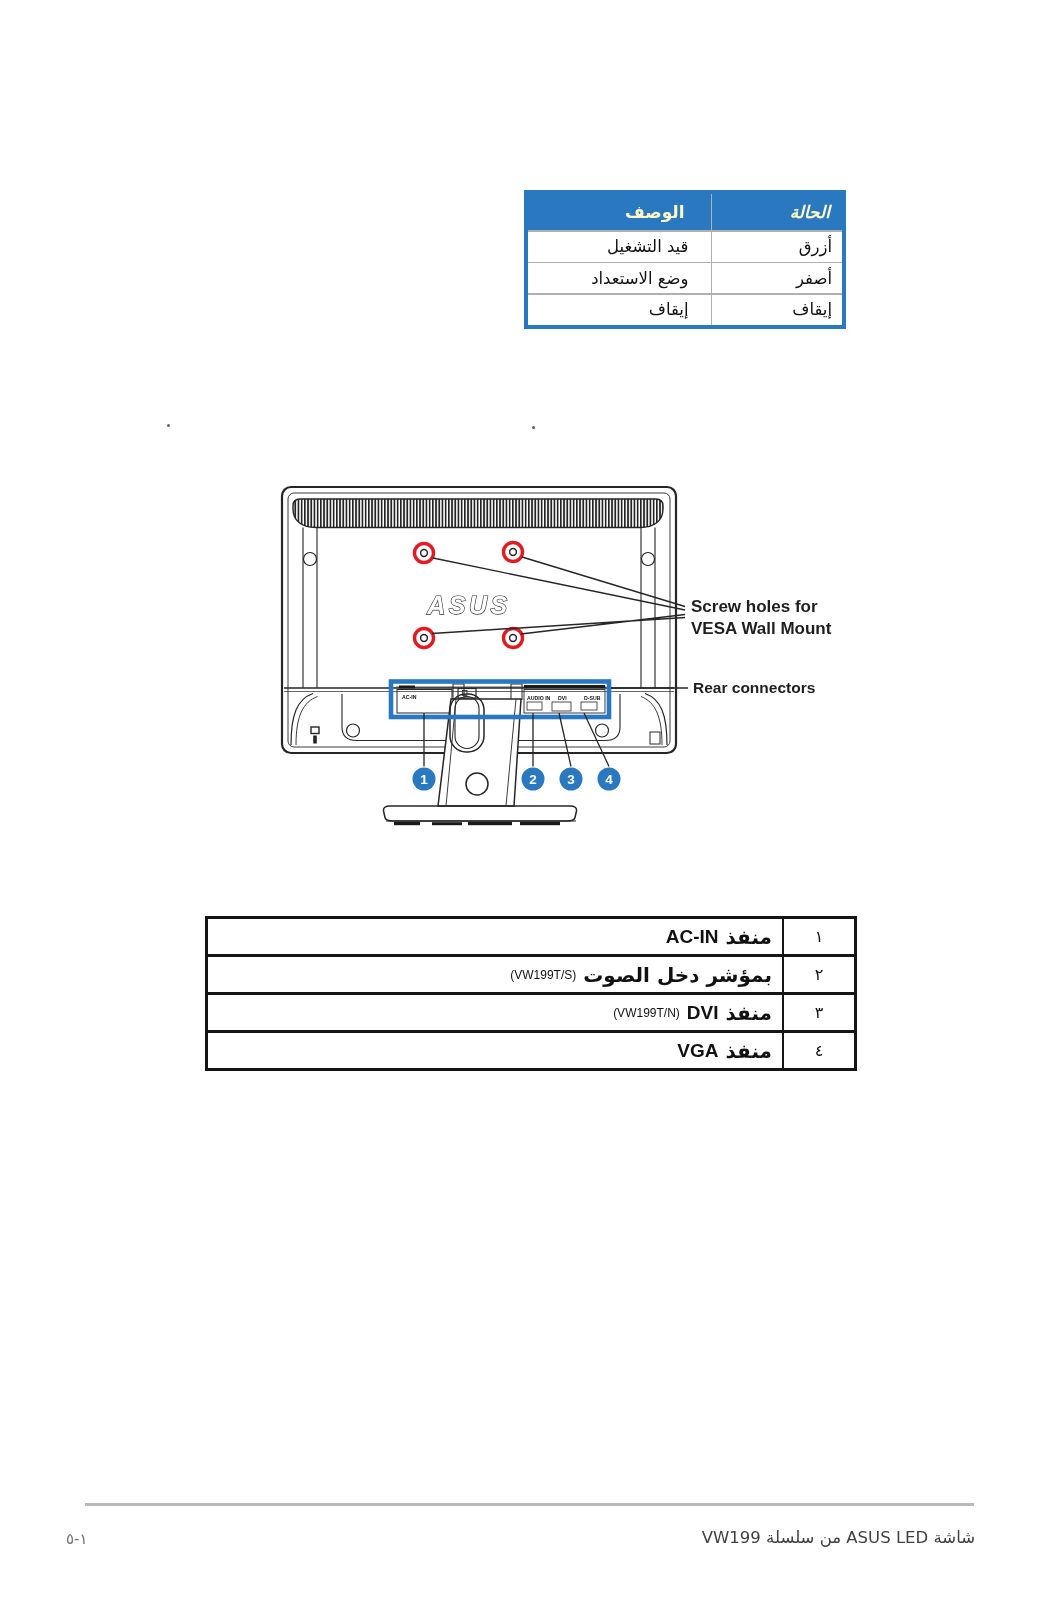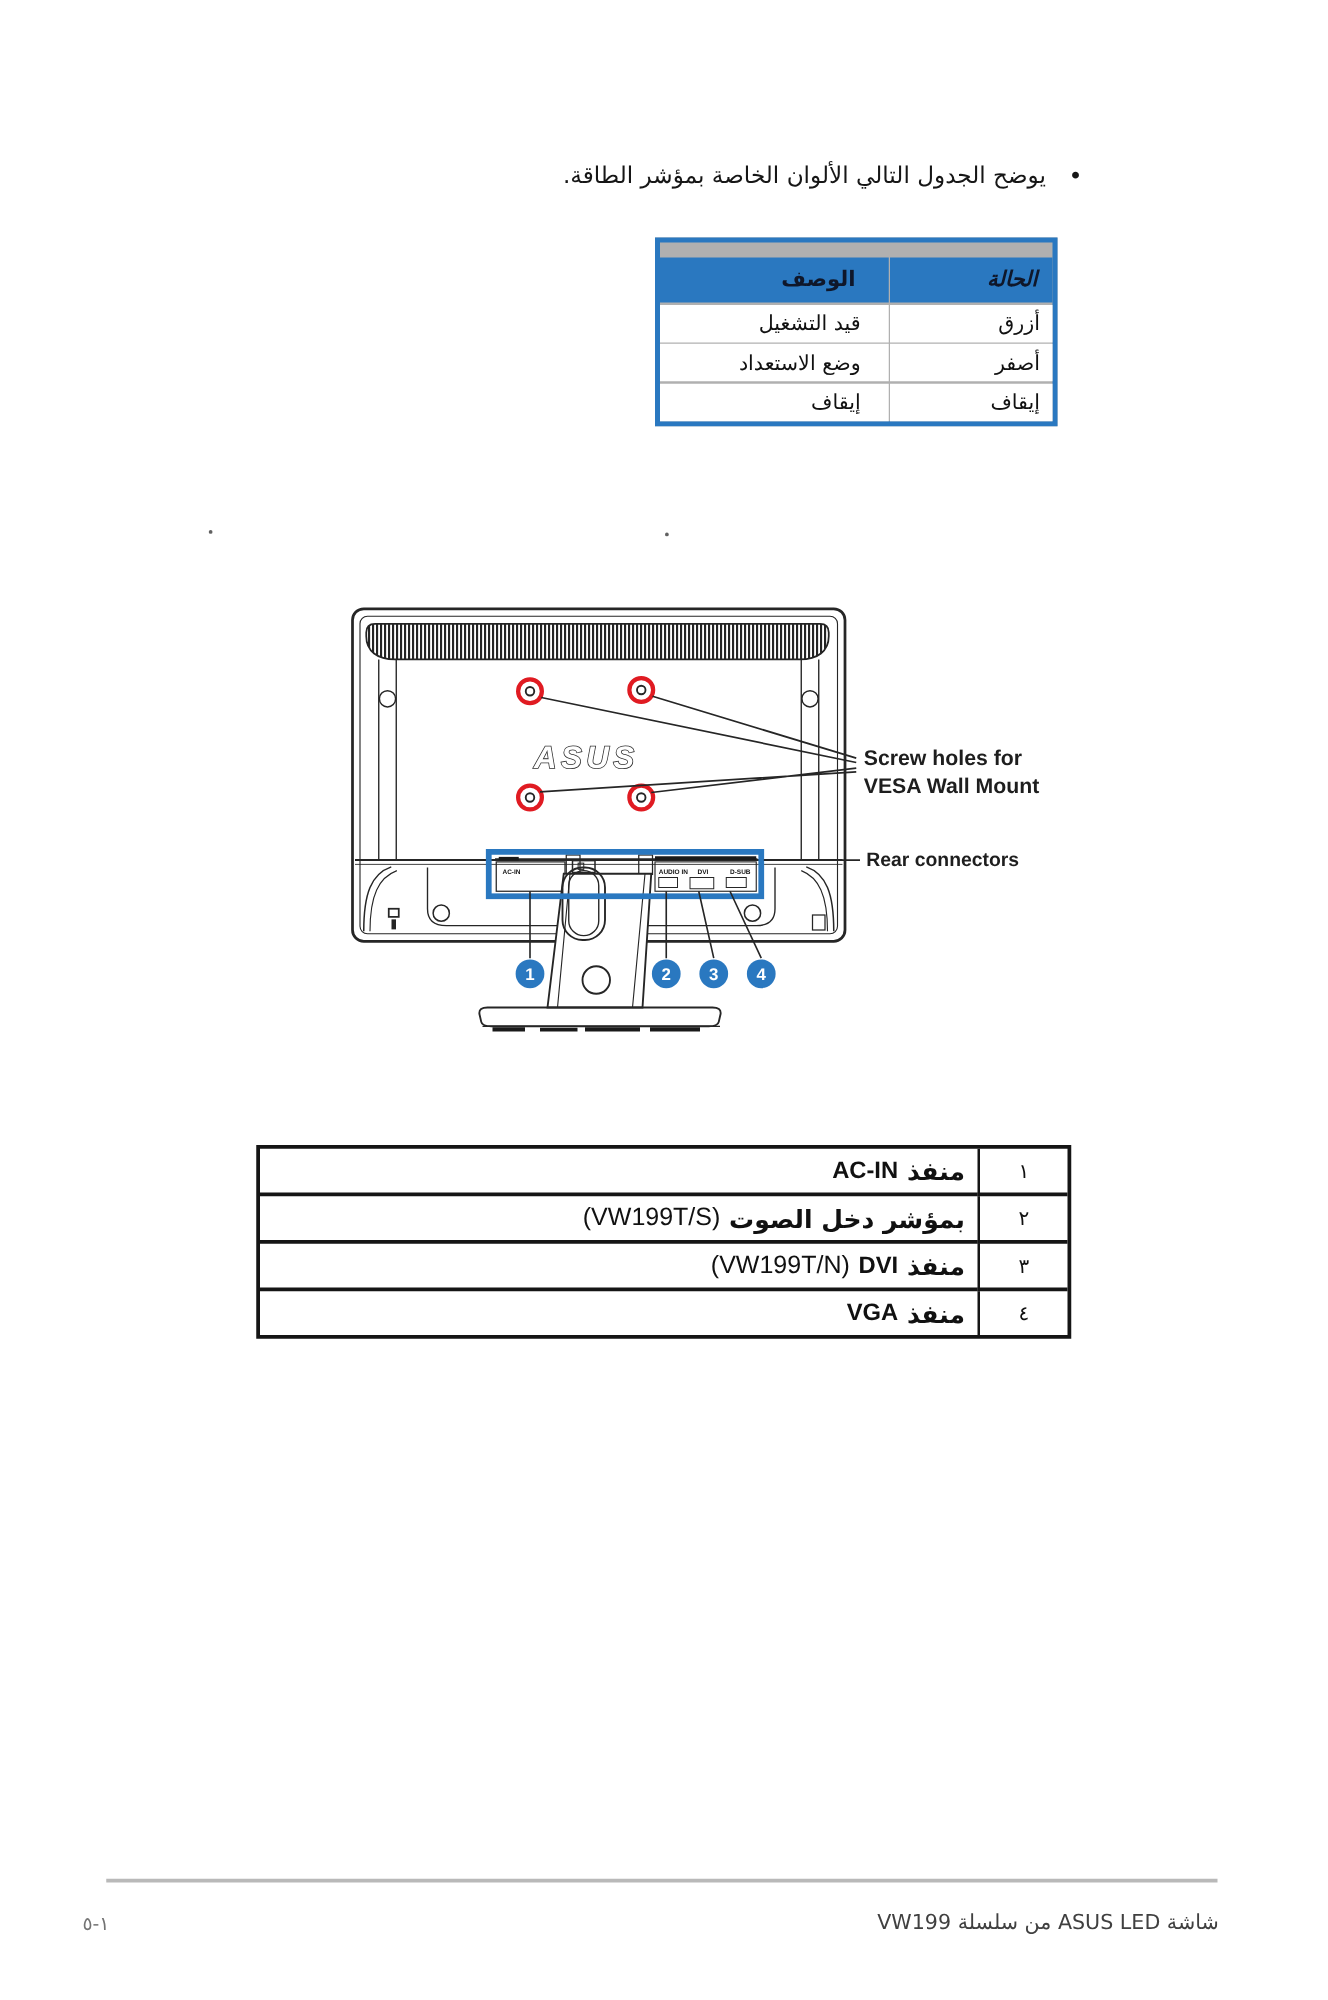--- a/index.html
+++ b/index.html
@@ -10,22 +10,22 @@
   
   .bullet-row{position:absolute;top:128px;right:196px;direction:rtl;text-align:right;
     font-size:18.5px;line-height:26px;color:#161616;white-space:nowrap;}
   .bullet-row .bullet{font-size:19px;margin-left:18px;vertical-align:middle;}
   
   .power-table{
     position:absolute;left:524px;top:190px;width:314px;
     border:4px solid #2a78c0;background:#b0b0b0;
     display:grid;grid-template-columns:130px 1fr;gap:1.5px;direction:rtl;
   }
-  .pt-h{background:#2a78c0;color:#0f172a;font-weight:bold;font-size:17px;height:36px;
-    display:flex;align-items:center;margin-top:12px;}
+  .pt-h{background:#2a78c0;color:#fef9c3;font-weight:bold;font-size:17px;height:36px;
+    display:flex;align-items:center;}
   .pt-h.status{padding-inline-start:12px;font-style:italic;}
   .pt-h.desc{padding-inline-start:26px;}
   .pt-c{background:#ffffff;height:30px;font-size:16.5px;display:flex;align-items:center;color:#111;padding-left:19px;}
   .pt-c.status{padding-inline-start:10px;text-align:right;}
   .pt-c.desc{padding-inline-start:22px;}
   
   .section-heading{position:absolute;top:372px;right:156px;direction:rtl;white-space:nowrap;
     font-size:25px;font-weight:bold;color:#161616;line-height:34px;}
   .section-heading .num{margin-left:46px;}
   .artifact{position:absolute;width:3px;height:3px;border-radius:50%;background:#454545;opacity:.85;}
@@ -42,34 +42,31 @@
   
   .ports-table{position:absolute;left:205px;top:916px;width:646px;
     border:3px solid #151515;direction:rtl;display:grid;grid-template-columns:72px 1fr;background:#fff;}
   .po-num{border-left:2.5px solid #151515;display:flex;align-items:center;justify-content:center;
     height:35px;font-size:16px;color:#111;}
   .po-cell{display:flex;align-items:center;height:35px;padding-inline-start:10px;
     direction:rtl;gap:7px;color:#111;}
   .rowline{border-bottom:3px solid #151515;}
   .p-ar{font-weight:bold;font-size:20px;}
   .p-en{font-weight:bold;font-size:19px;font-family:"Liberation Sans",sans-serif;direction:ltr;unicode-bidi:embed;}
-  .p-sfx{font-size:20px;font-family:"Liberation Sans",sans-serif;direction:ltr;unicode-bidi:embed;}
+  .p-sfx{font-size:12px;font-family:"Liberation Sans",sans-serif;direction:ltr;unicode-bidi:embed;}
   
   .footer-line{position:absolute;left:85px;top:1503px;width:889px;height:3px;background:#b9b9b9;}
   .footer-page{position:absolute;left:66px;top:1530px;direction:rtl;font-size:15px;color:#737373;}
   .footer-title{position:absolute;right:87px;top:1528px;direction:rtl;font-size:16.5px;color:#404040;white-space:nowrap;}
 </style>
 </head>
 <body>
 
 <div class="page">
 
-  <div class="bullet-row">
-    <span class="bullet">•</span><span>يوضح الجدول التالي الألوان الخاصة بمؤشر الطاقة.</span>
-  </div>
 
   <div class="power-table">
     <div class="pt-h status">الحالة</div>
     <div class="pt-h desc">الوصف</div>
 
     <div class="pt-c status">أزرق</div>
     <div class="pt-c desc">قيد التشغيل</div>
 
     <div class="pt-c status">أصفر</div>
     <div class="pt-c desc">وضع الاستعداد</div>

